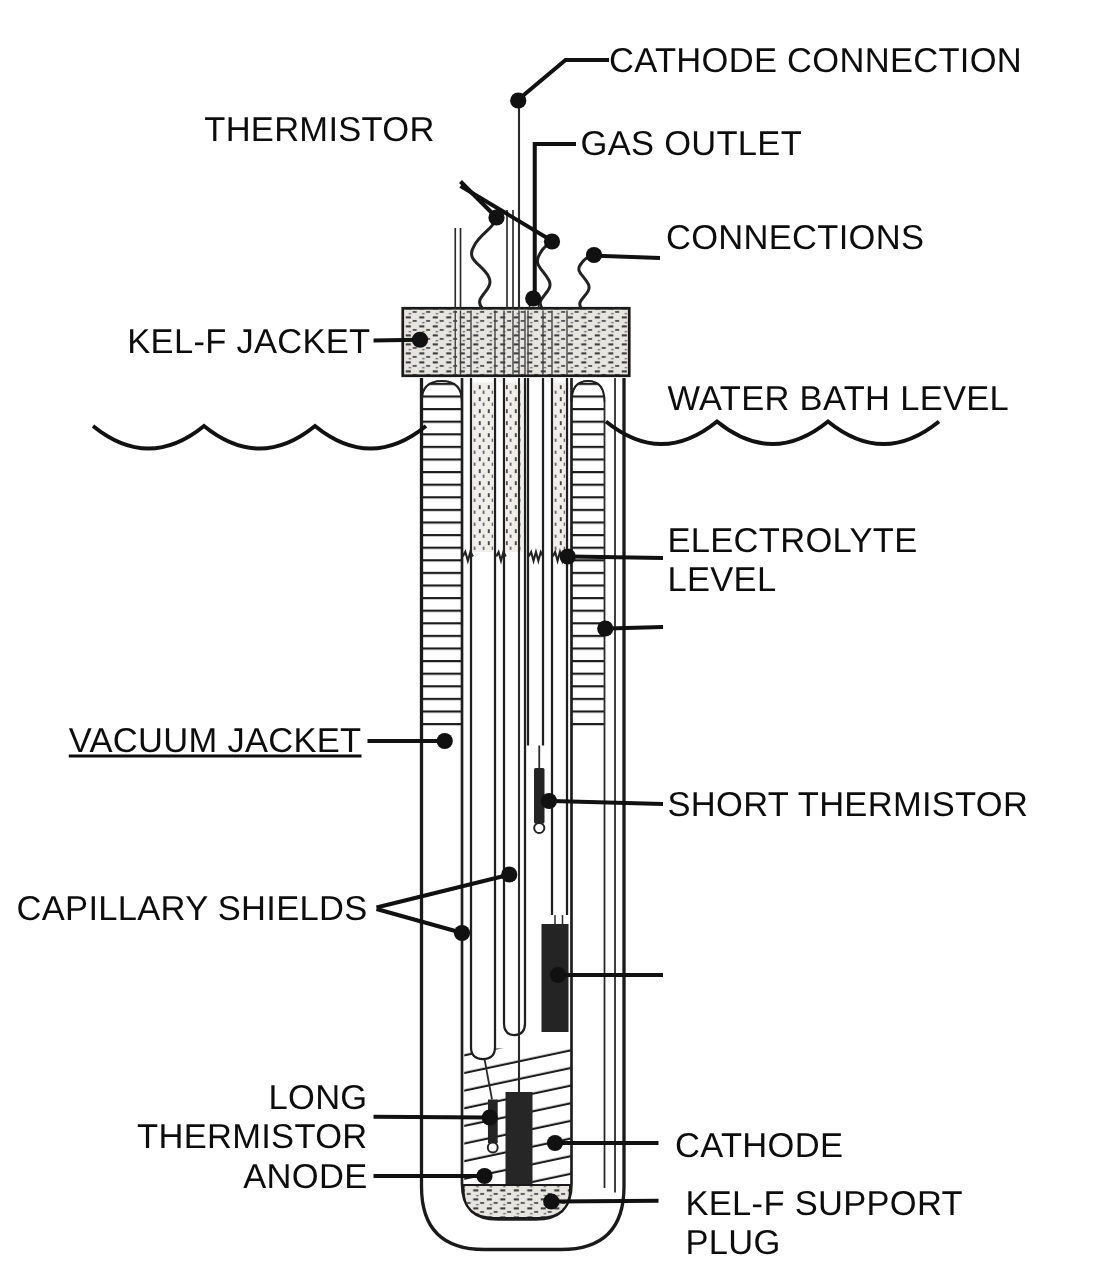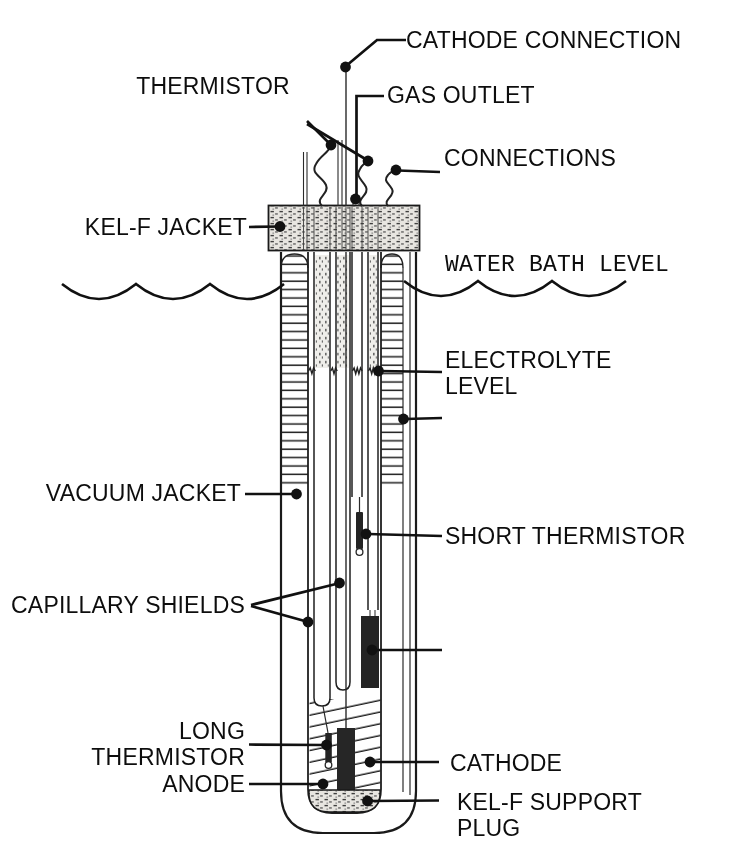--- a/index.html
+++ b/index.html
@@ -205,26 +205,26 @@
 
   <div class="label" style="left:406px;top:27px;">CATHODE CONNECTION</div>
   <div class="label" style="left:387px;top:82px;">GAS OUTLET</div>
   <div class="label align-center" style="left:103px;top:73px;width:220px;">
     <div>THERMISTOR</div>
   </div>
   <div class="label" style="left:444px;top:145px;">
     <div>CONNECTIONS</div>
   </div>
   <div class="label align-right" style="right:483px;top:214px;">KEL-F JACKET</div>
-  <div class="label" style="left:445px;top:252px;font-family:Liberation Mono, monospace;">WATER BATH LEVEL</div>
+  <div class="label" style="left:445px;top:252px;">WATER BATH LEVEL</div>
   <div class="label" style="left:445px;top:347px;">
     <div>ELECTROLYTE</div>
     <div>LEVEL</div>
   </div>
-  <div class="label align-right" style="right:489px;top:480px;">VACUUM JACKET</div>
+  <div class="label align-right" style="right:489px;top:480px;text-decoration:underline;">VACUUM JACKET</div>
   <div class="label" style="left:445px;top:523px;">SHORT THERMISTOR</div>
   <div class="label align-right" style="right:485px;top:592px;">CAPILLARY SHIELDS</div>
   <div class="label align-right" style="right:485px;top:718px;">
     <div>LONG</div>
     <div>THERMISTOR</div>
   </div>
   <div class="label align-right" style="right:485px;top:771px;">ANODE</div>
   <div class="label" style="left:450px;top:750px;">CATHODE</div>
   <div class="label" style="left:457px;top:789px;">
     <div>KEL-F SUPPORT</div>

